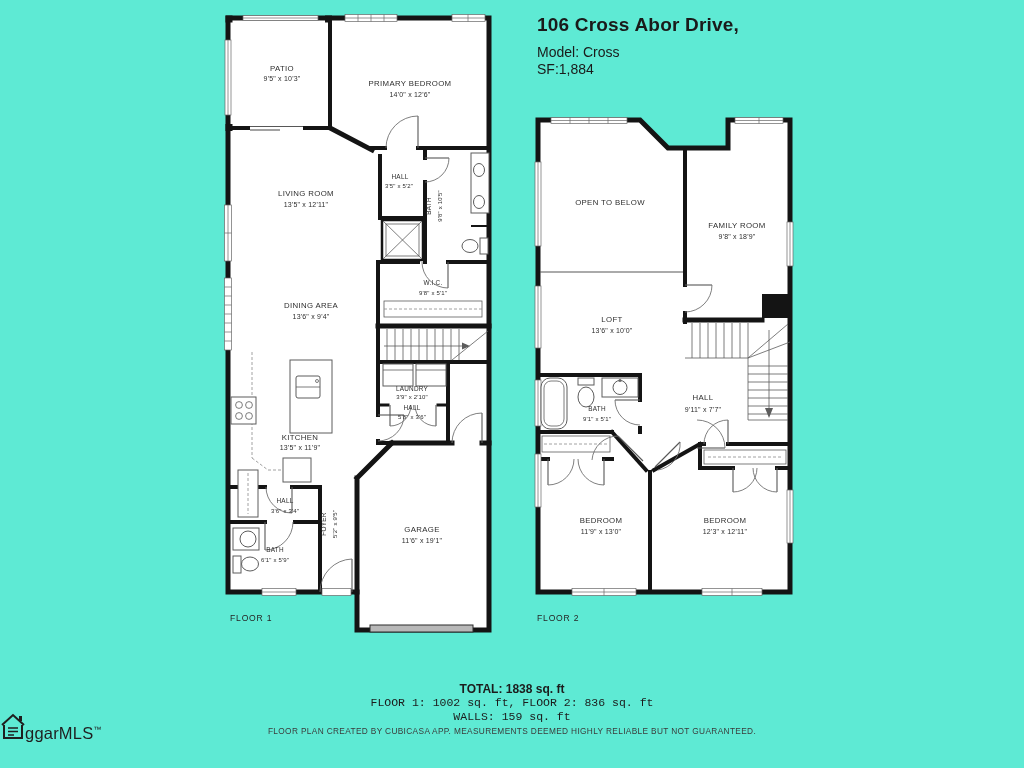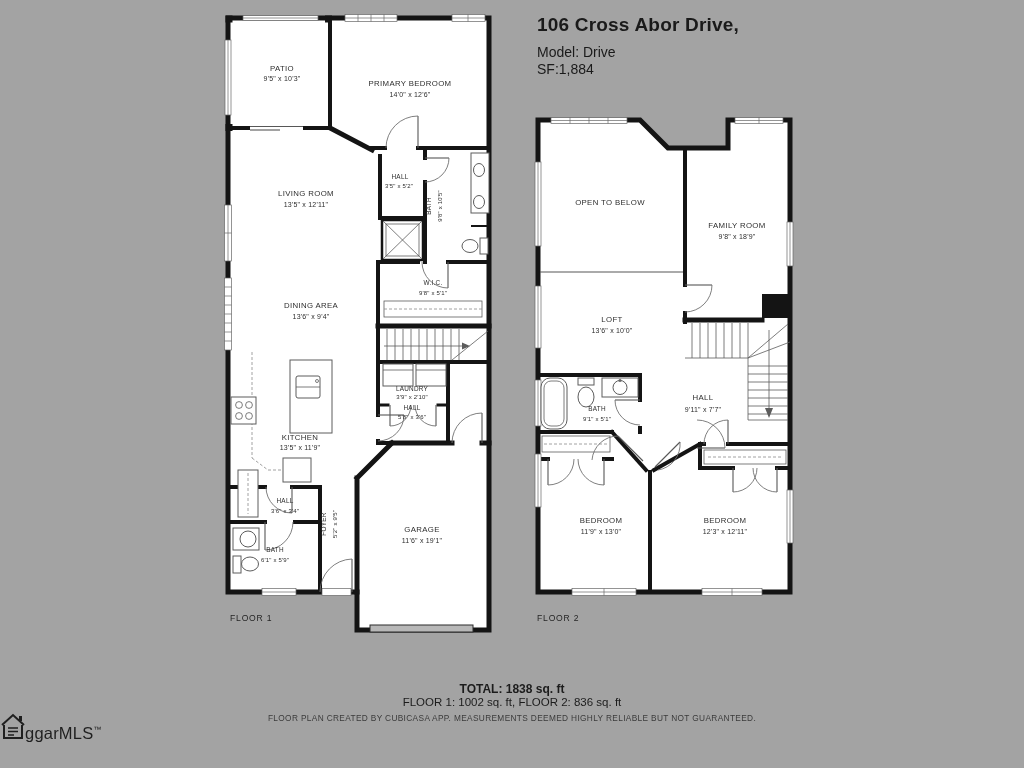--- a/index.html
+++ b/index.html
@@ -1,27 +1,27 @@
 <!DOCTYPE html>
 <html><head>
 <meta charset="utf-8">
 <style>
   html,body{margin:0;padding:0;background:#ffffff;}
-  .canvas{position:relative;width:1024px;height:768px;background:#a3a3a3;overflow:hidden;
+  .canvas{position:relative;width:1024px;height:768px;background:#5eead4;overflow:hidden;
           font-family:"Liberation Sans",sans-serif;}
   
   .hdr{position:absolute;left:537px;top:14px;color:#1a1a1a;}
   .hdr .addr{font-size:19px;font-weight:bold;line-height:21px;letter-spacing:.2px;}
   .hdr .model{font-size:14px;margin-top:9px;line-height:17px;}
   .hdr .sf{font-size:14px;line-height:17px;}
   .hdr .sf .v{}
   
   .summary{position:absolute;left:0;top:682px;width:1024px;text-align:center;color:#1c1c1c;}
   .summary .tot{font-size:12px;font-weight:bold;line-height:14px;}
-  .summary .ln{font-size:11.5px;line-height:13.5px;}
+  .summary .ln{font-size:11.5px;line-height:13.5px;font-family:Liberation Mono, monospace;}
   .summary .disc{font-size:8.3px;letter-spacing:.35px;color:#3b3b3b;margin-top:3px;}
   
   .logo{position:absolute;left:0px;top:712px;display:flex;align-items:flex-end;color:#1f1f1f;}
   .logo .t{font-size:16.5px;letter-spacing:.2px;line-height:16px;margin-left:-3px;}
   .logo sup{font-size:8px;}
   
   svg{position:absolute;overflow:visible;}
   .w5{stroke:#141414;stroke-width:5;fill:none;stroke-linecap:square;}
   .w4{stroke:#141414;stroke-width:4;fill:none;stroke-linecap:square;}
   .w3{stroke:#141414;stroke-width:3;fill:none;stroke-linecap:square;}
@@ -41,21 +41,21 @@
   .dms{font:6px "Liberation Sans",sans-serif;fill:#2d2d2d;letter-spacing:.15px;text-anchor:middle;}
   .fl{font:8.6px "Liberation Sans",sans-serif;fill:#262626;letter-spacing:.8px;}
 </style>
 </head>
 <body>
 
 <div class="canvas">
 
   <div class="hdr">
     <div class="addr">106 Cross Abor Drive,</div>
-    <div class="model">Model: Drive</div>
+    <div class="model">Model: Cross</div>
     <div class="sf">
       <span>SF:</span><span class="v">1,884</span>
     </div>
   </div>
 
   <svg style="left:222px;top:8px" width="280" height="632" viewBox="222 8 280 632">
 
     <path class="shell" d="M228,18 H489 V630 H357 V592 H228 Z"></path>
 
     <g>
@@ -330,20 +330,21 @@
       <text class="rm" x="725" y="523">BEDROOM</text>
       <text class="dm" x="725" y="534">12'3" x 12'11"</text>
     </g>
 
     <text class="fl" x="537" y="621">FLOOR 2</text>
   </svg>
 
   <div class="summary">
     <div class="tot">TOTAL: 1838 sq. ft</div>
     <div class="ln">FLOOR 1: 1002 sq. ft, FLOOR 2: 836 sq. ft</div>
+    <div class="ln">WALLS: 159 sq. ft</div>
     <div class="disc">FLOOR PLAN CREATED BY CUBICASA APP. MEASUREMENTS DEEMED HIGHLY RELIABLE BUT NOT GUARANTEED.</div>
   </div>
 
   <div class="logo">
     <svg style="position:static" width="28" height="28" viewBox="0 0 28 28">
       <path d="M2,13 L13,3 L24,13" fill="none" stroke="#1f1f1f" stroke-width="2"></path>
       <rect x="19" y="4" width="3" height="5" fill="#1f1f1f"></rect>
       <path d="M4,13 V26 H22 V13" fill="none" stroke="#1f1f1f" stroke-width="2"></path>
       <path d="M8,16 H18 M8,19.5 H18 M8,23 H14" stroke="#1f1f1f" stroke-width="1.6" fill="none"></path>
     </svg>

